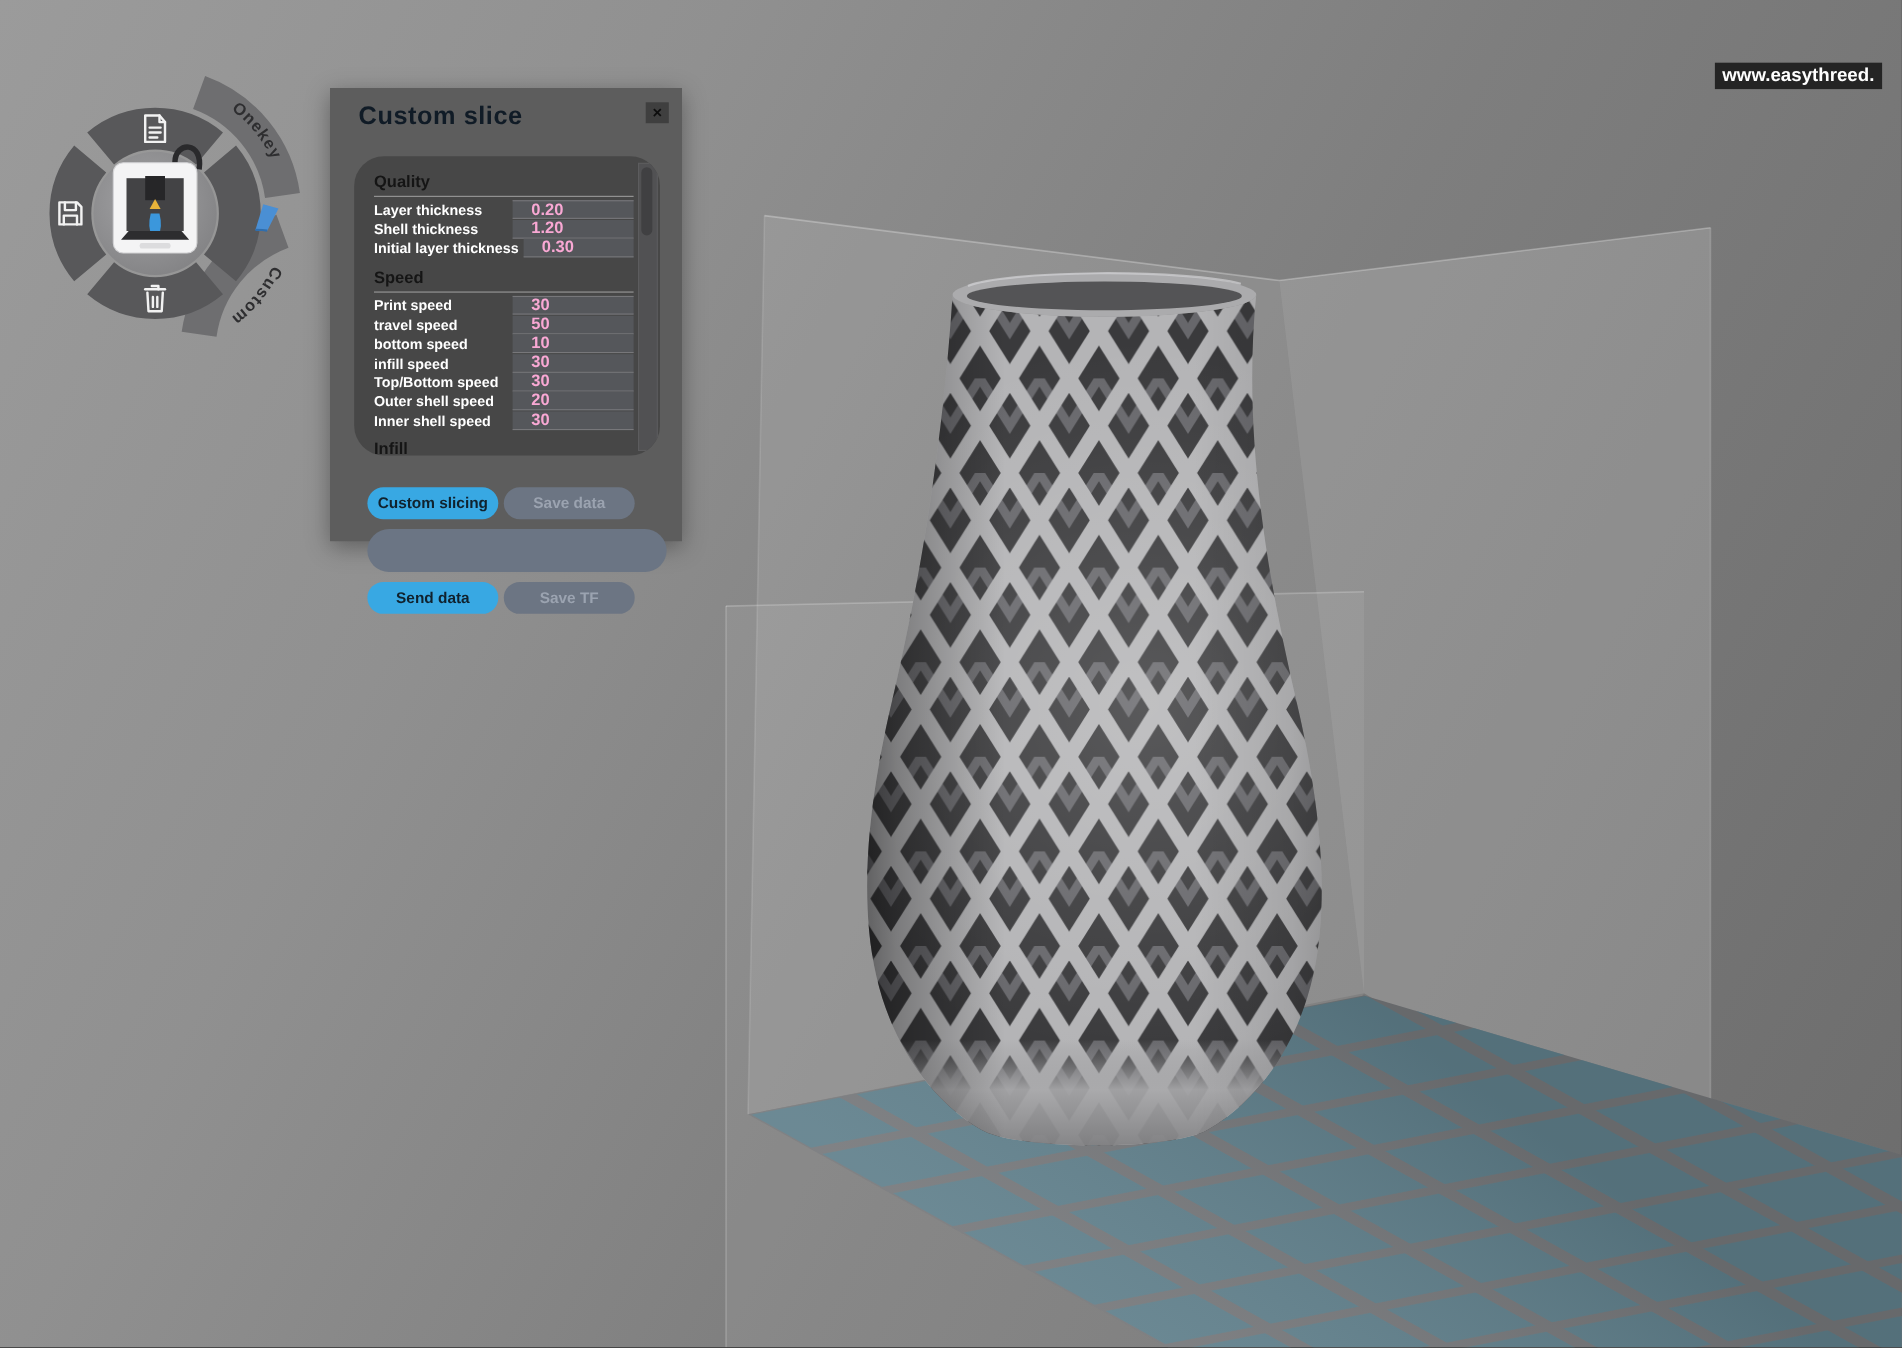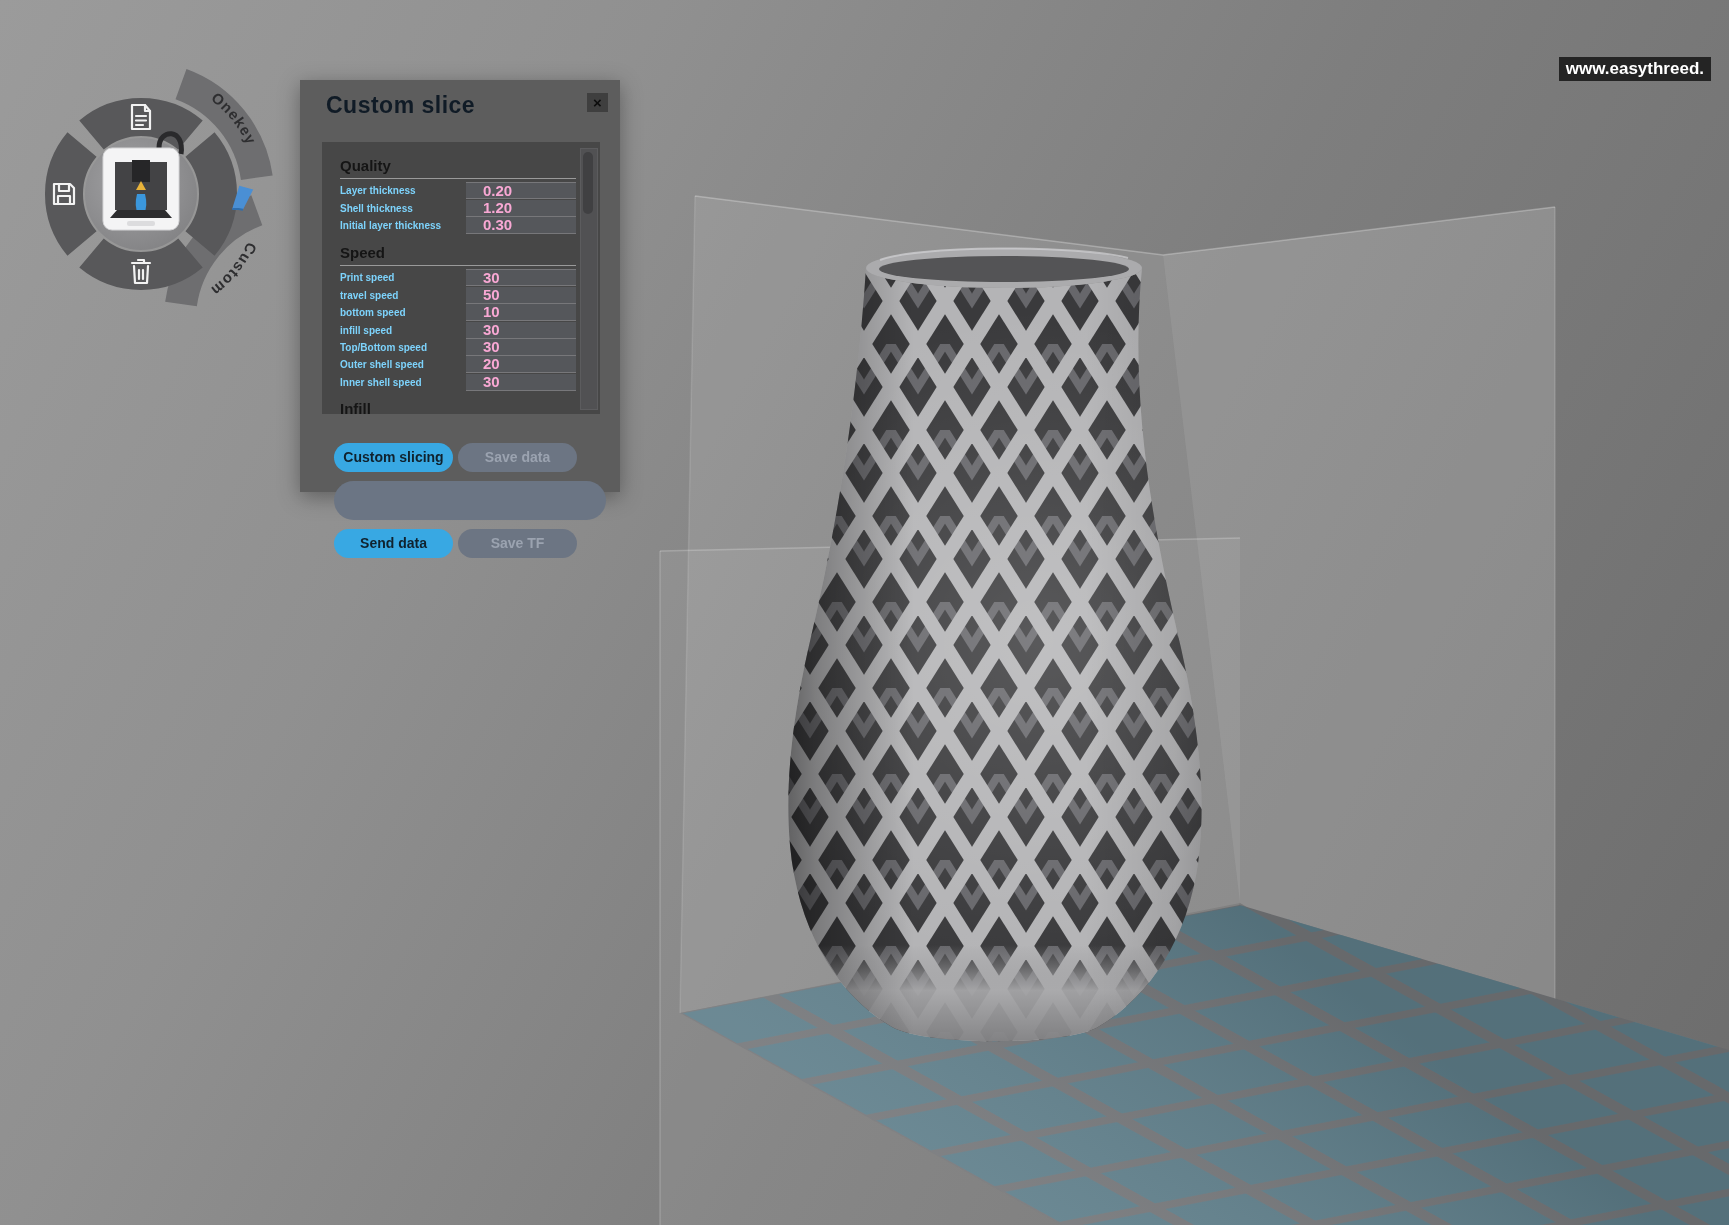--- a/index.html
+++ b/index.html
@@ -28,28 +28,28 @@
   .viewport{position:absolute;left:0;top:46px;width:1729px;height:1179px;}
   .scene{position:absolute;left:0;top:-46px;width:1729px;height:1225px;}
   
   .radial{position:absolute;left:20px;top:60px;width:280px;height:290px;z-index:30;}
   
   .dialog{position:absolute;left:300px;top:80px;width:320px;height:412px;background:#5d5d5d;
           box-shadow:0 5px 20px rgba(0,0,0,.35);z-index:35;}
   .dlg-title{position:absolute;left:26px;top:12px;font-size:23px;font-weight:bold;color:#101b26;letter-spacing:.5px;}
   .dlg-close{position:absolute;right:12px;top:13px;width:21px;height:19px;background:#3f3f3f;
              color:#0d0d0d;font-weight:bold;font-size:15px;text-align:center;line-height:19px;cursor:default;}
-  .panel{position:absolute;left:22px;top:62px;width:278px;height:272px;background:#474747;overflow:hidden;}
+  .panel{position:absolute;left:22px;top:62px;width:278px;height:272px;background:#474747;overflow:hidden;border-radius:27px;}
   .panel-inner{padding:15px 24px 0 18px;}
   .sec-h{font-size:15px;font-weight:bold;color:#151515;padding-bottom:4px;border-bottom:1px solid #9a9a9a;
          margin:0 0 3px 0;}
   .sec-h.mt{margin-top:10px;}
   .sec-h.clipped{margin-top:9px;border-bottom:none;}
   .row{display:flex;align-items:center;height:17.4px;}
-  .plabel{font-size:10px;font-weight:bold;color:#7dd3fc;white-space:nowrap;margin-right:4px;}
+  .plabel{font-size:13px;font-weight:bold;color:#ffffff;white-space:nowrap;margin-right:4px;}
   .pfield{height:16px;background:#55575b;border-bottom:1px solid #77777a;
           flex:1;min-width:78px;max-width:110px;margin-left:auto;}
   .row.first .pfield{border-top:1px solid #77777a;height:15px;}
   .pval{display:block;font-size:15px;font-weight:bold;color:#f9a8d4;line-height:15px;padding-left:17px;}
   .vscroll{position:absolute;right:2px;top:6px;width:16px;height:260px;background:#515153;border:1px solid #5c5c5e;}
   .vthumb{margin:3px 2px;width:10px;height:62px;background:#404042;border-radius:6px;}
   .btn{position:absolute;width:119px;height:29px;border-radius:15px;font-size:14px;font-weight:bold;
        text-align:center;line-height:29px;cursor:default;}
   .btn-start{left:34px;top:363px;background:#38a8e3;color:#10222e;}
   .btn-savedata{left:158px;top:363px;background:#6c7583;color:#9ba3b0;}

